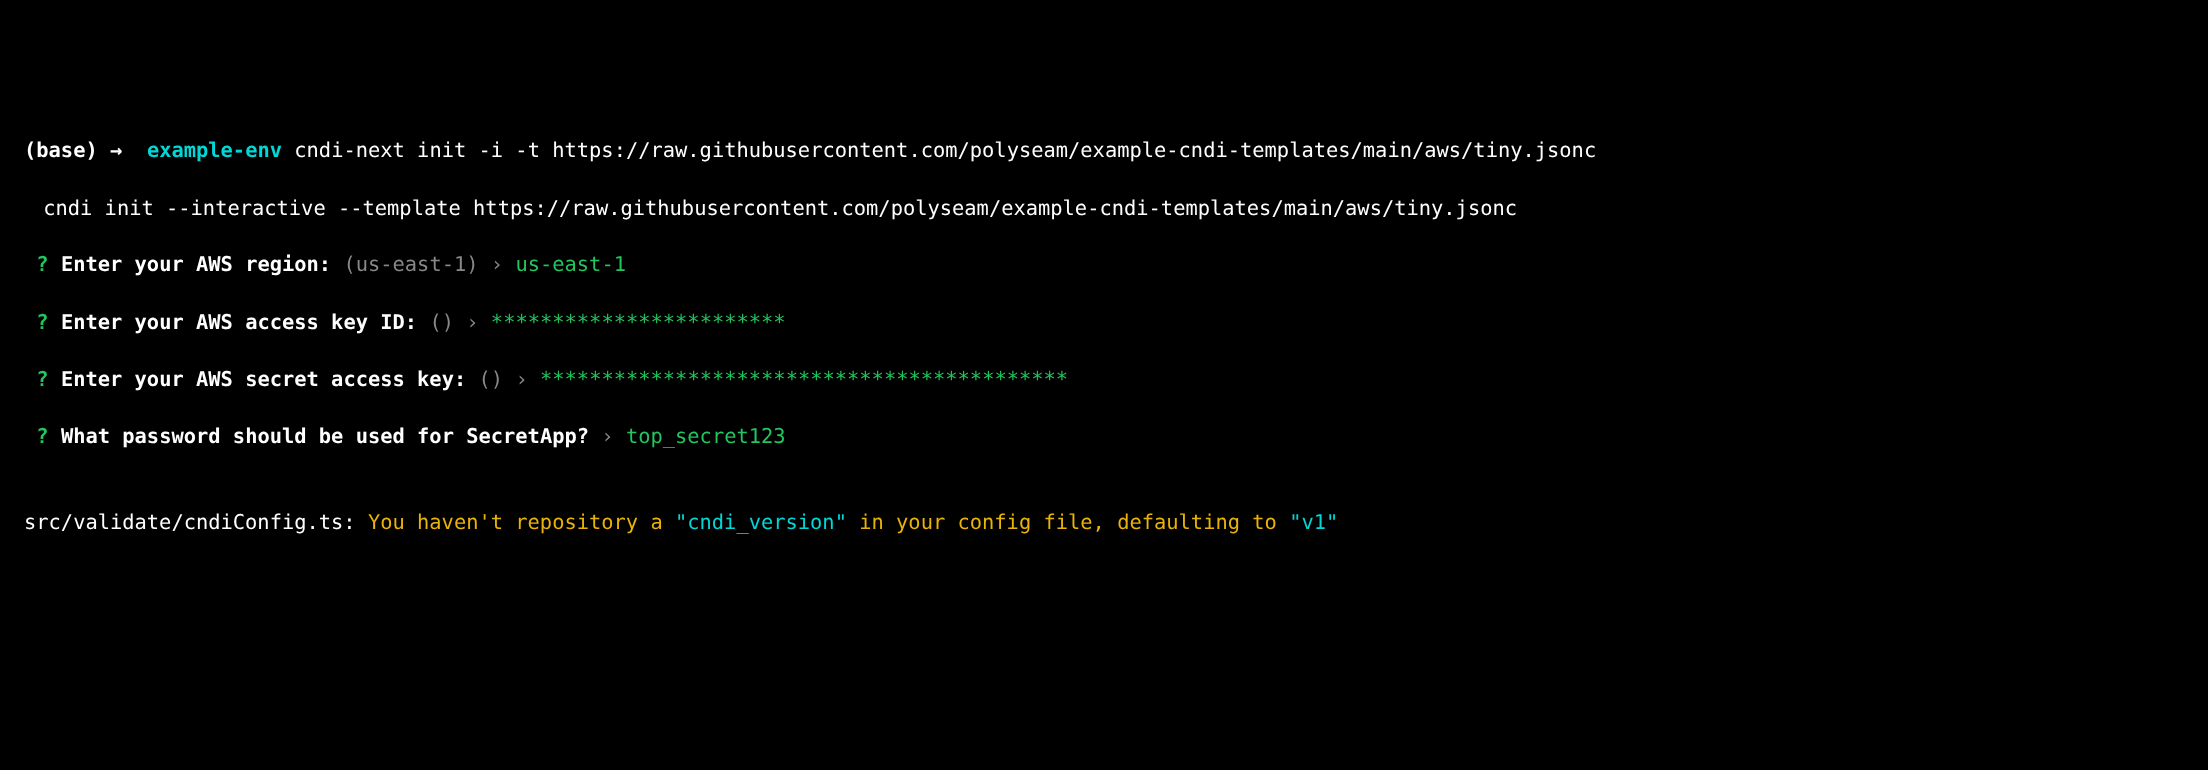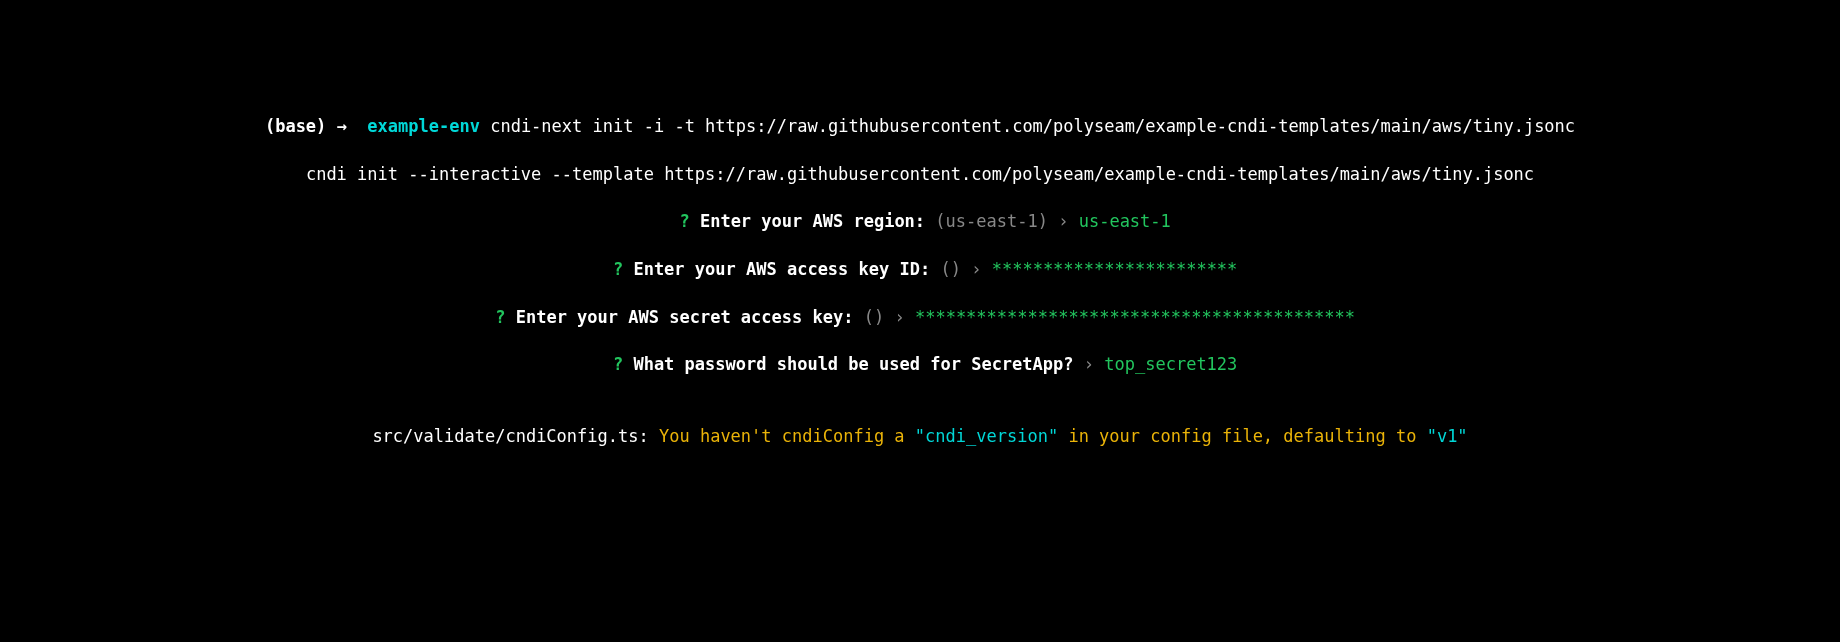--- a/index.html
+++ b/index.html
@@ -14,43 +14,43 @@
       font-weight: bold;
       color: #ffffff;
       padding: 20px;
       white-space: pre;
       line-height: 1.4;
     }
     .prompt-base { color: #ffffff; }
     .prompt-arrow { color: #ffffff; }
     .prompt-env { color: #00d7d7; }
     .cmd { color: #ffffff; font-weight: normal; }
-    .cmd-output { color: #ffffff; font-weight: normal; }
+    .cmd-output { color: #ffffff; font-weight: normal; margin-left: 16px; }
     .question-mark { color: #22c55e; }
     .question-text { color: #ffffff; }
     .default-hint { color: #888888; font-weight: normal; }
     .prompt-angle { color: #888888; font-weight: normal; }
     .answer { color: #22c55e; font-weight: normal; }
     .warn-prefix { color: #ffffff; font-weight: normal; }
     .warn-text { color: #eab308; font-weight: normal; }
     .warn-quoted { color: #00d7d7; font-weight: normal; }
-    .line { display: block; text-align: center; }
+    .line { display: block; }
   </style>
 </head>
 <body>
 
 
 
 <div><span class="line"><span class="prompt-base">(base)</span> <span class="prompt-arrow">→</span>  <span class="prompt-env">example-env</span> <span class="cmd">cndi-next init -i -t https://raw.githubusercontent.com/polyseam/example-cndi-templates/main/aws/tiny.jsonc</span></span>
 <span class="line cmd-output">cndi init --interactive --template https://raw.githubusercontent.com/polyseam/example-cndi-templates/main/aws/tiny.jsonc</span>
 <span class="line"> <span class="question-mark">?</span> <span class="question-text">Enter your AWS region:</span> <span class="default-hint">(us-east-1)</span> <span class="prompt-angle">›</span> <span class="answer">us-east-1</span></span>
 <span class="line"> <span class="question-mark">?</span> <span class="question-text">Enter your AWS access key ID:</span> <span class="default-hint">()</span> <span class="prompt-angle">›</span> <span class="answer">************************</span></span>
 <span class="line"> <span class="question-mark">?</span> <span class="question-text">Enter your AWS secret access key:</span> <span class="default-hint">()</span> <span class="prompt-angle">›</span> <span class="answer">*******************************************</span></span>
 <span class="line"> <span class="question-mark">?</span> <span class="question-text">What password should be used for SecretApp?</span> <span class="prompt-angle">›</span> <span class="answer">top_secret123</span></span>
 
-<span class="line"><span class="warn-prefix">src/validate/cndiConfig.ts:</span> <span class="warn-text">You haven't cndiConfig a</span> <span class="warn-quoted">"cndi_version"</span> <span class="warn-text">in your config file, defaulting to</span> <span class="warn-quoted">"v1"</span></span>
+<span class="line"><span class="warn-prefix">src/validate/cndiConfig.ts:</span> <span class="warn-text">You haven't repository a</span> <span class="warn-quoted">"cndi_version"</span> <span class="warn-text">in your config file, defaulting to</span> <span class="warn-quoted">"v1"</span></span>
 
 
 
 </div>
 
 
 
 
 </body></html>

